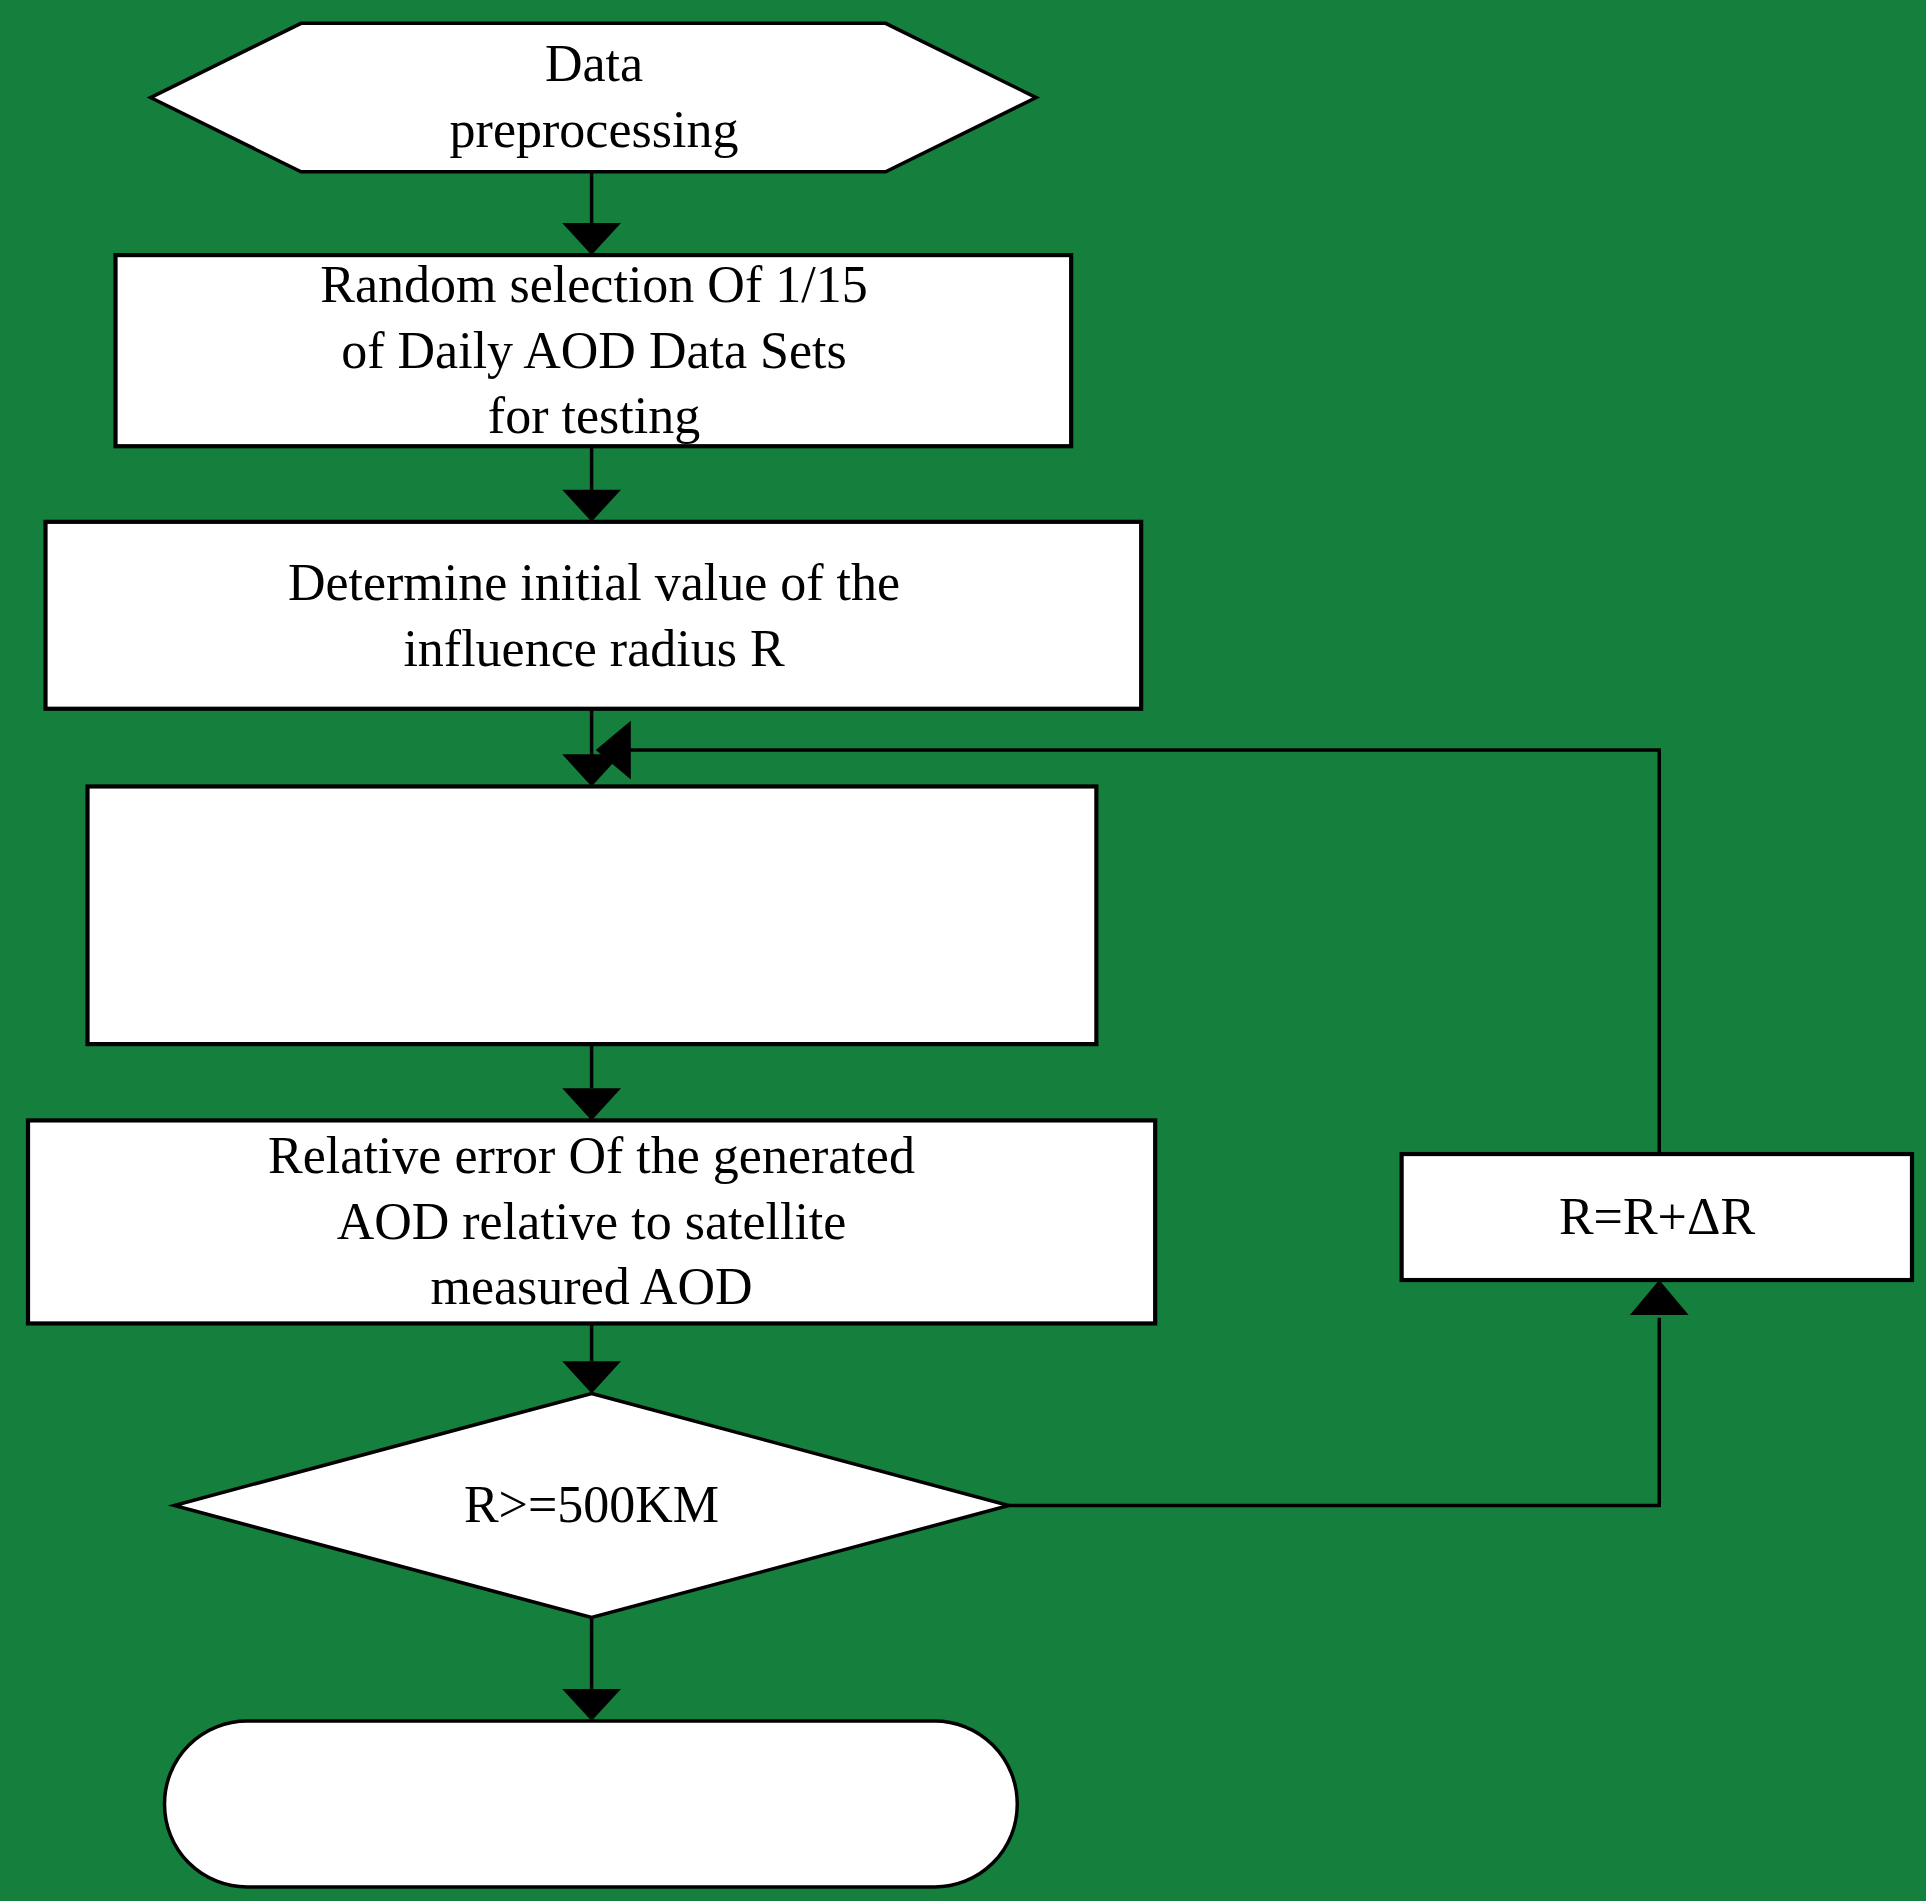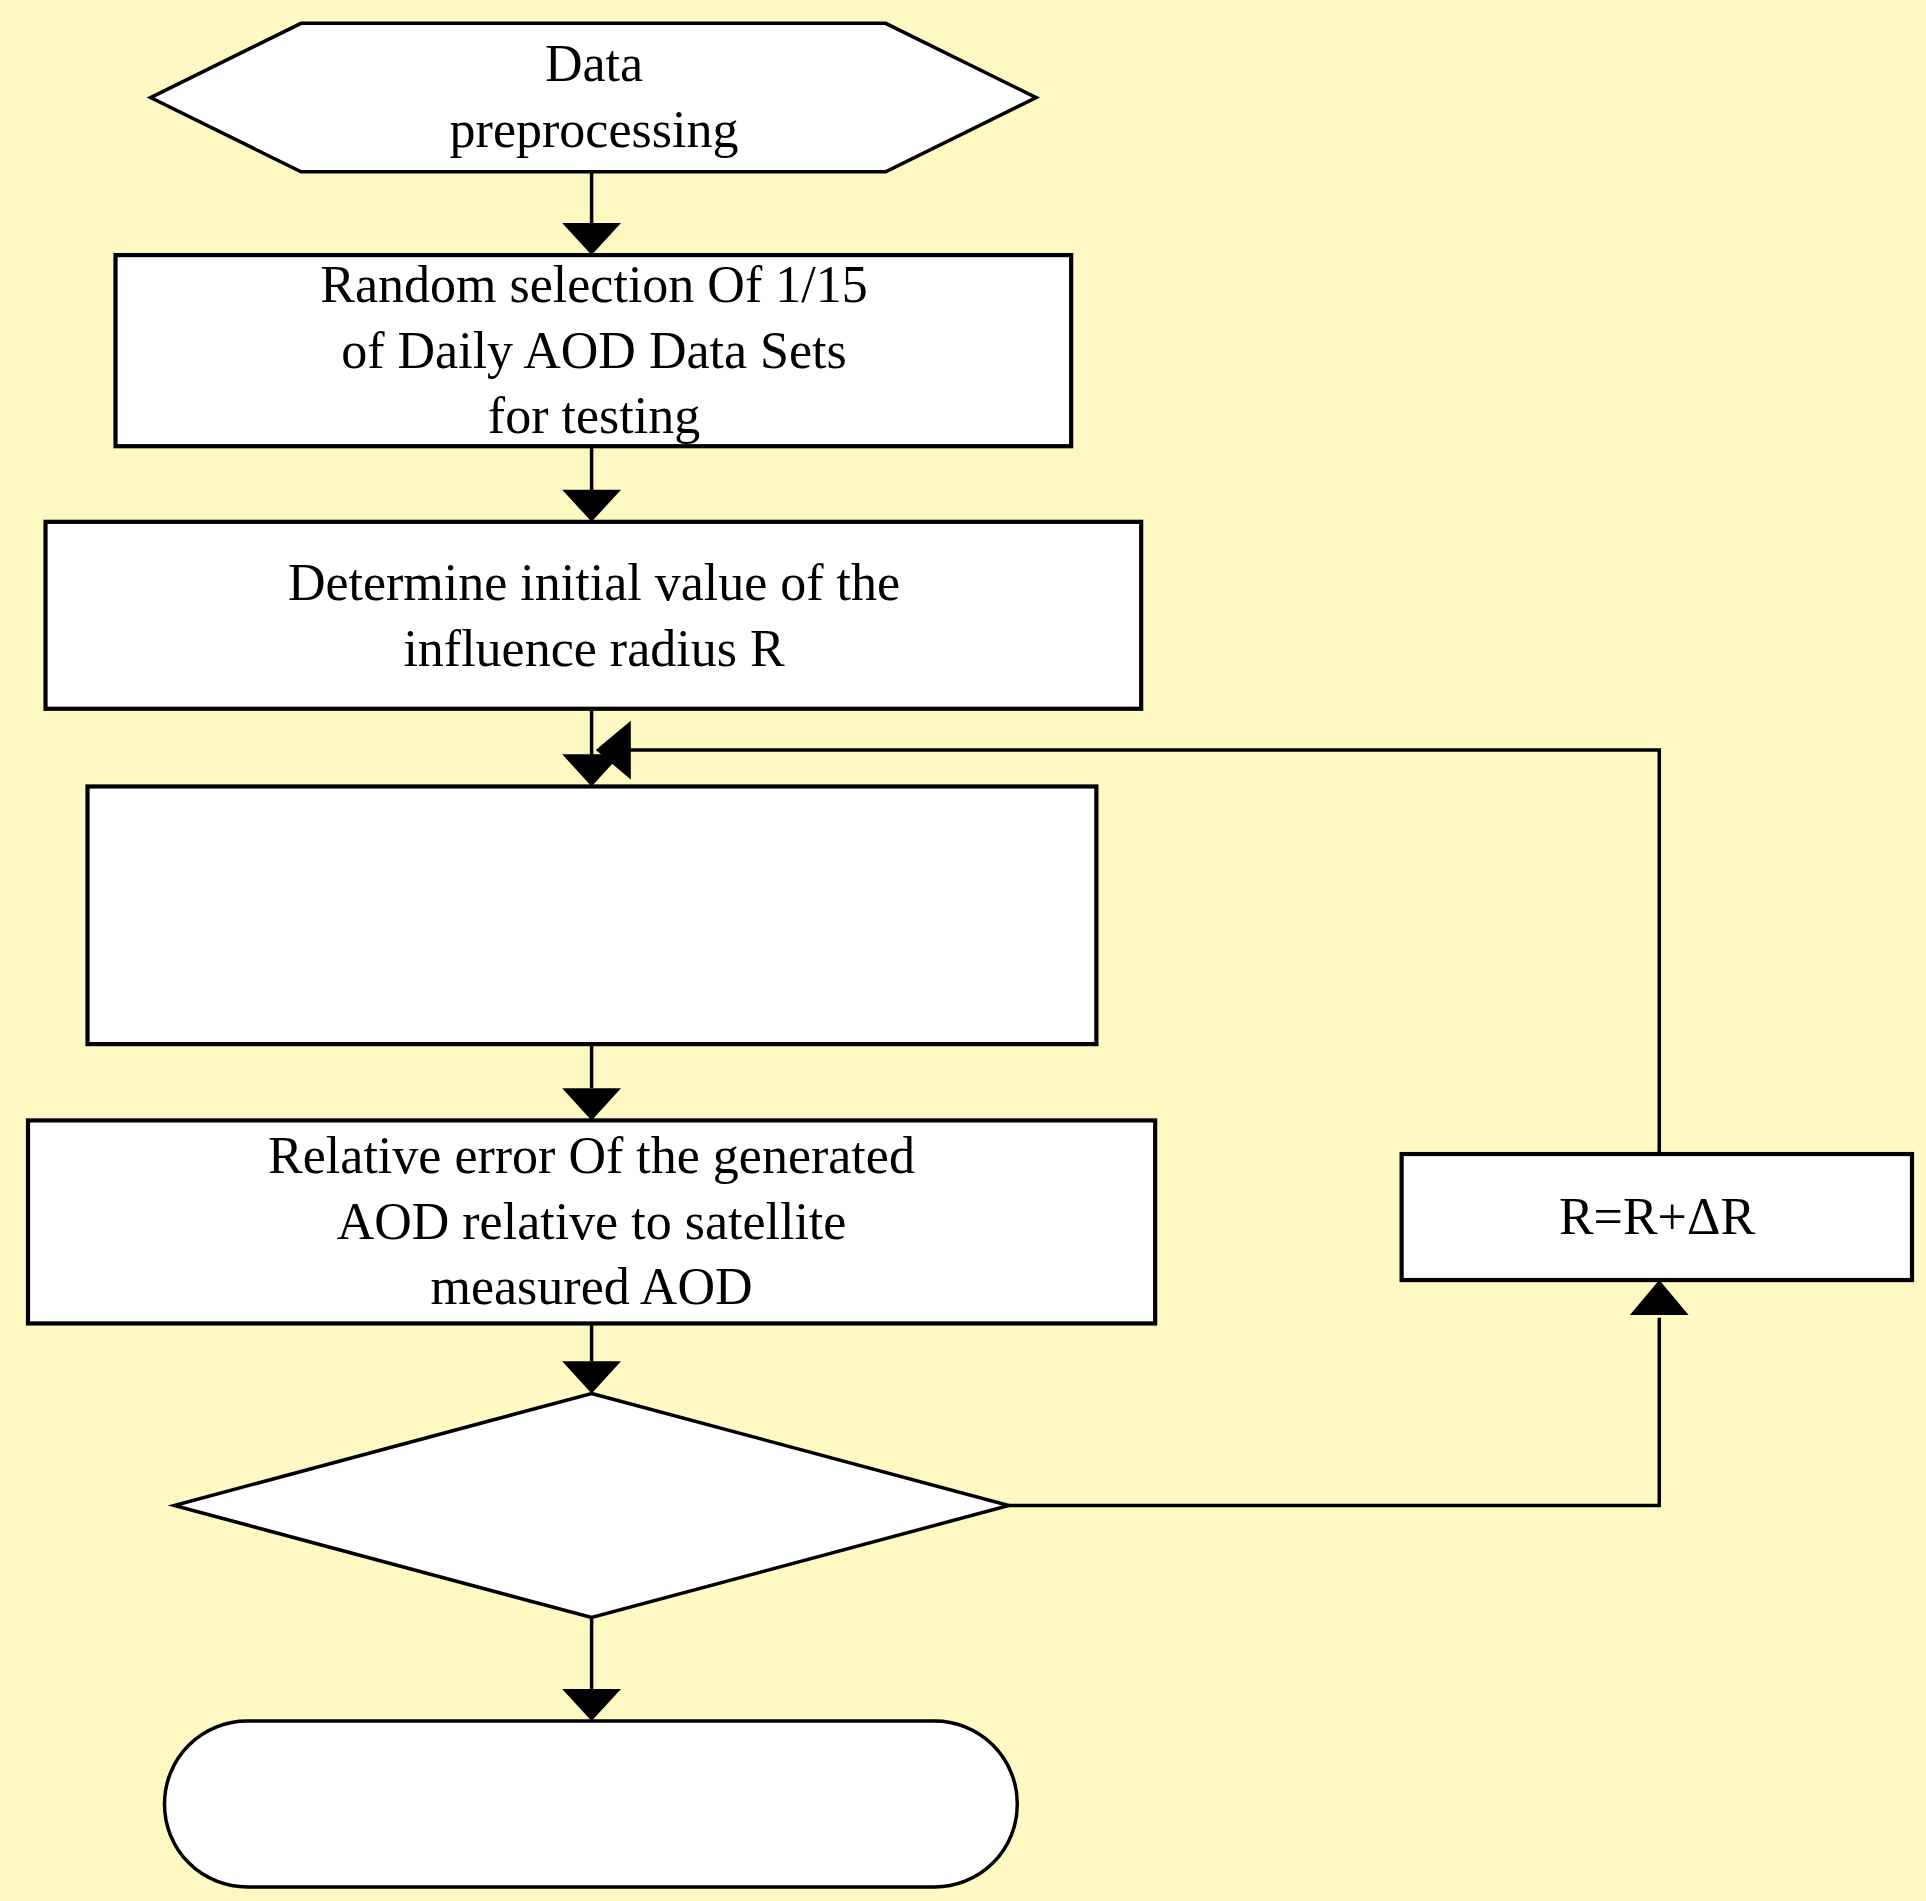--- a/index.html
+++ b/index.html
@@ -1,19 +1,19 @@
 <!DOCTYPE html>
 <html style="font-size:11.2px"><head>
 <meta charset="utf-8">
 <style>
   html,body{margin:0;padding:0;background:#ffffff;}
   .canvas{
     position:relative;
     width:1926px;height:1902px;
-    background:#fef9c3;
+    background:#15803d;
     font-family:"Liberation Serif","DejaVu Serif",serif;
     color:#000000;
   }
   svg.layer{position:absolute;left:0;top:0;width:1926px;height:1902px;}
   svg .shape{fill:#ffffff;stroke:#000000;}
   svg .conn{fill:none;stroke:#000000;stroke-width:5;}
   svg .head{fill:#000000;stroke:none;}
   .label{
     position:absolute;
     display:flex;align-items:center;justify-content:center;
@@ -72,18 +72,19 @@
 for testing</div>
 
   <div class="label" style="left:46px;   top:522px;  width:1096px; height:187px;">Determine initial value of the
 influence radius R</div>
 
 
   <div class="label" style="left:28px;   top:1120px; width:1127px; height:203px;">Relative error Of the generated
 AOD relative to satellite
 measured AOD</div>
 
+  <div class="label" style="left:174px;  top:1393px; width:835px; height:224px;">R&gt;=500KM</div>
 
   <div class="label" style="left:1402px; top:1154px; width:510px;  height:126px;">R=R+ΔR</div>
 
 
 </div>
 
 
 </body></html>

